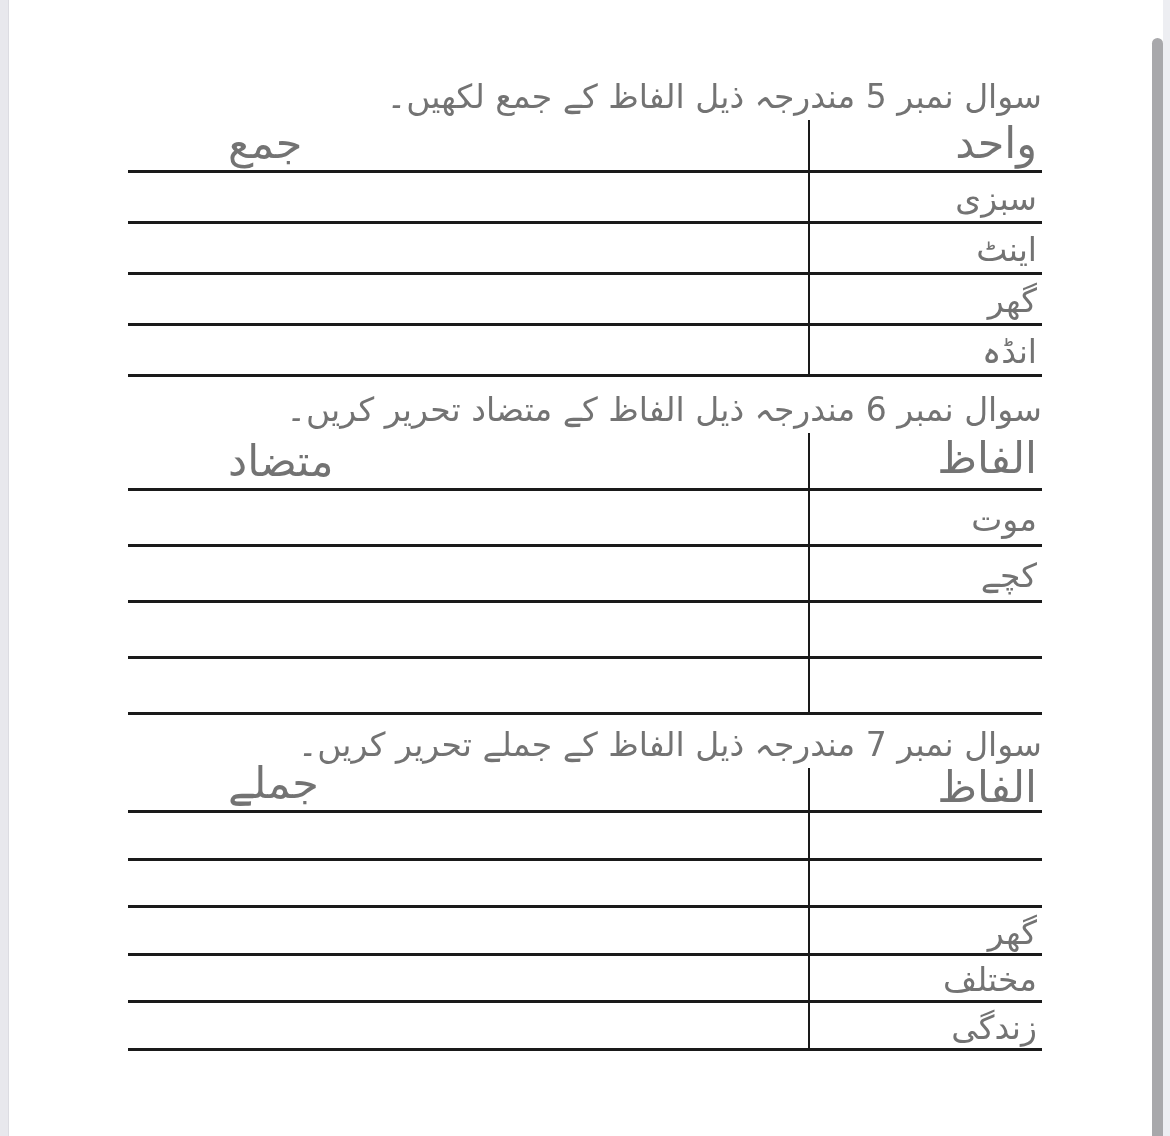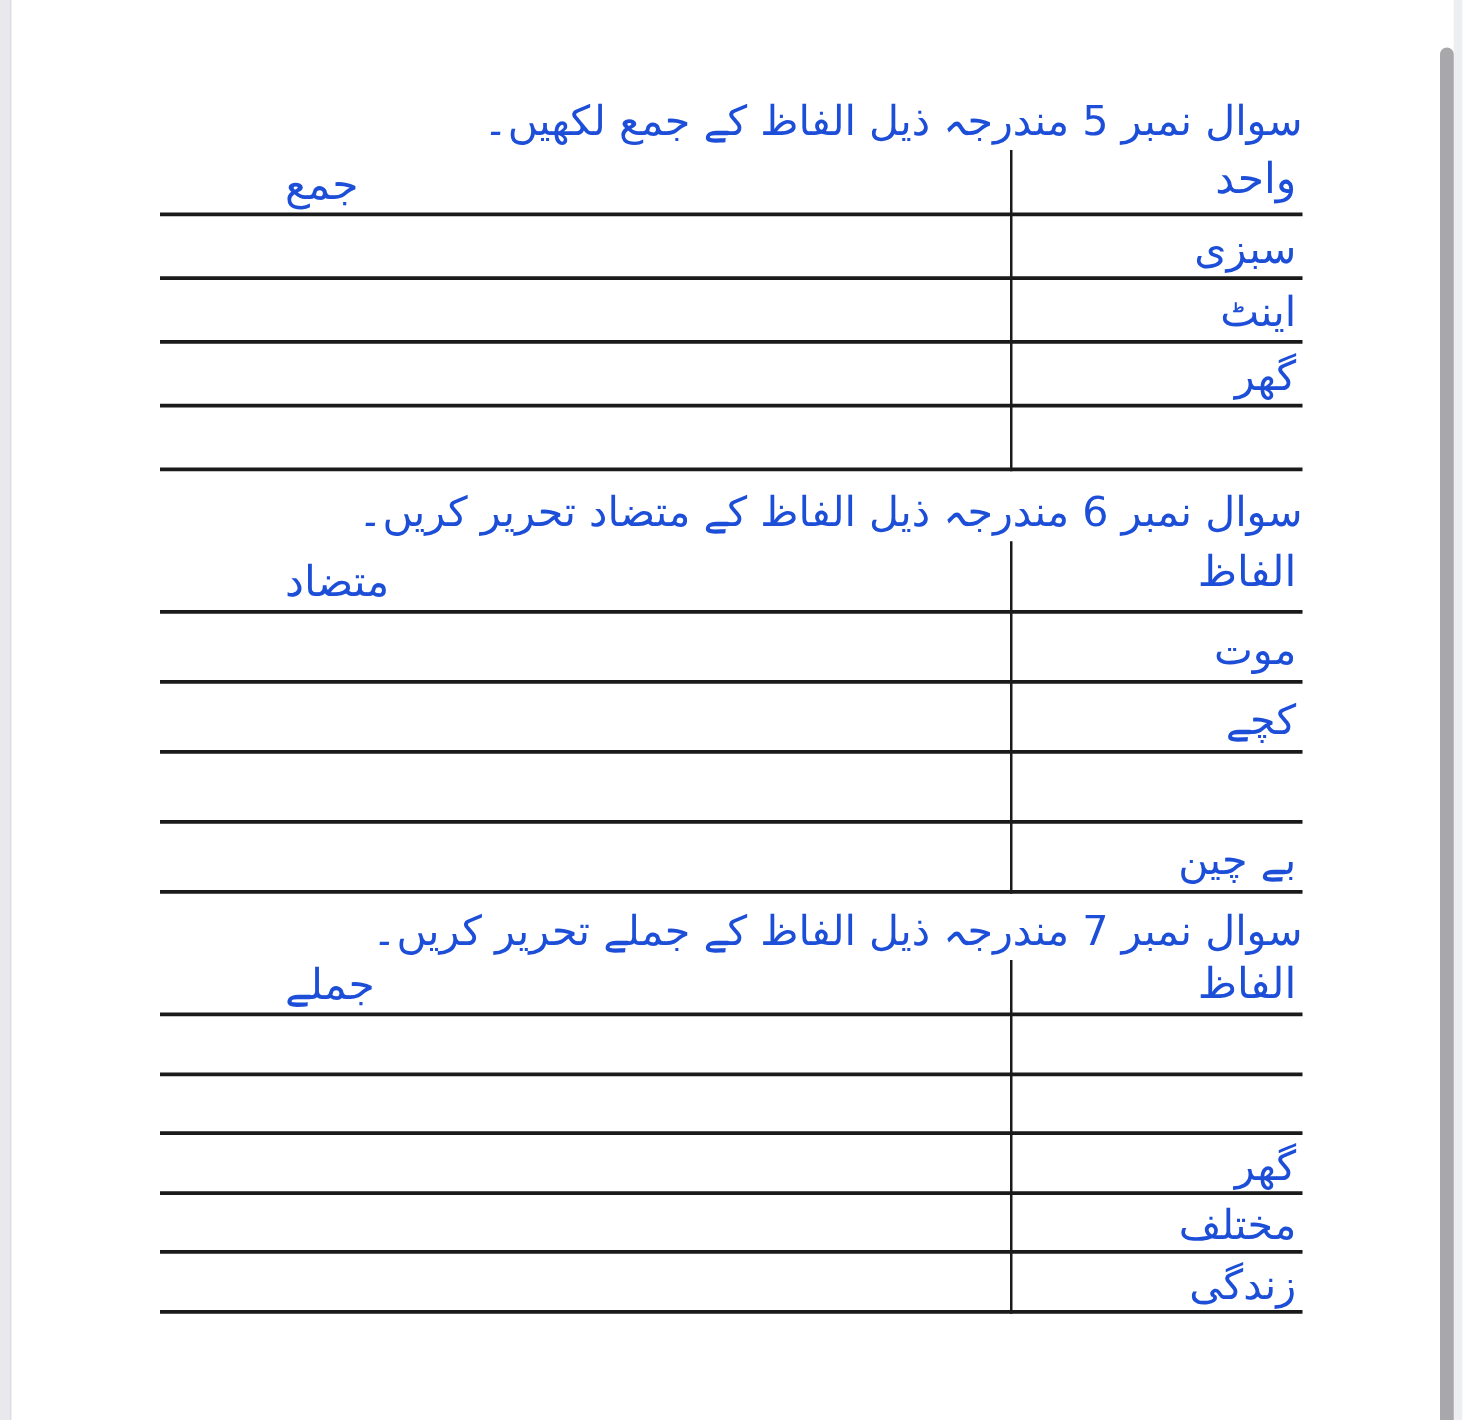--- a/index.html
+++ b/index.html
@@ -38,21 +38,21 @@
     width: 11px;
     border-radius: 6px 6px 0 0;
     background: #a8a8ab;
   }
   
   .content {
     position: absolute;
     left: 128px; top: 0;
     width: 914px;
     direction: rtl;
-    color: #1d4ed8;
+    color: #737373;
   }
   .qtitle {
     direction: rtl;
     text-align: right;
     white-space: nowrap;
     font-size: 33px;
     display: flex;
     align-items: flex-end;
     justify-content: flex-start; 
     padding-bottom: 4px;
@@ -95,21 +95,21 @@
   .cell-left {                  
     flex: 1;
     display: flex;
     align-items: flex-end;
     justify-content: flex-end;   
     box-sizing: border-box;
   }
   .thead .cell-right { padding-right: 5px; }
   .thead .cell-left  { justify-content: flex-start; padding-left: 100px;
                        flex-direction: row-reverse; }
-  .hword { font-size: 34px; line-height: 1.1; margin-bottom: 3px; white-space: nowrap; }
+  .hword { font-size: 43px; line-height: 1.1; margin-bottom: 3px; white-space: nowrap; }
   .rword { font-size: 33px; line-height: 1.1; margin-bottom: -5px; white-space: nowrap;
            padding-right: 5px; z-index: 1; }
 </style>
 </head>
 <body>
 
 <div class="page">
   <div class="left-edge"></div>
 
   <div class="content">
@@ -138,20 +138,23 @@
             </div>
           <div class="cell-left"></div>
         </div>
         <div class="trow">
           <div class="cell-right">
               <span class="rword">گھر</span>
             </div>
           <div class="cell-left"></div>
         </div>
         <div class="trow">
+          <div class="cell-right">
+              <span class="rword">انڈہ</span>
+            </div>
           <div class="cell-left"></div>
         </div>
       </div>
     </section>
 
     <section class="qsection s2">
       <div class="qtitle">سوال نمبر 6 مندرجہ ذیل الفاظ کے متضاد تحریر کریں۔</div>
       <div class="qtable">
         <div class="vline"></div>
         <div class="thead">
@@ -171,23 +174,20 @@
         <div class="trow">
           <div class="cell-right">
               <span class="rword">کچے</span>
             </div>
           <div class="cell-left"></div>
         </div>
         <div class="trow">
           <div class="cell-left"></div>
         </div>
         <div class="trow">
-          <div class="cell-right">
-              <span class="rword">بے چین</span>
-            </div>
           <div class="cell-left"></div>
         </div>
       </div>
     </section>
 
     <section class="qsection s3">
       <div class="qtitle">سوال نمبر 7 مندرجہ ذیل الفاظ کے جملے تحریر کریں۔</div>
       <div class="qtable">
         <div class="vline"></div>
         <div class="thead">

